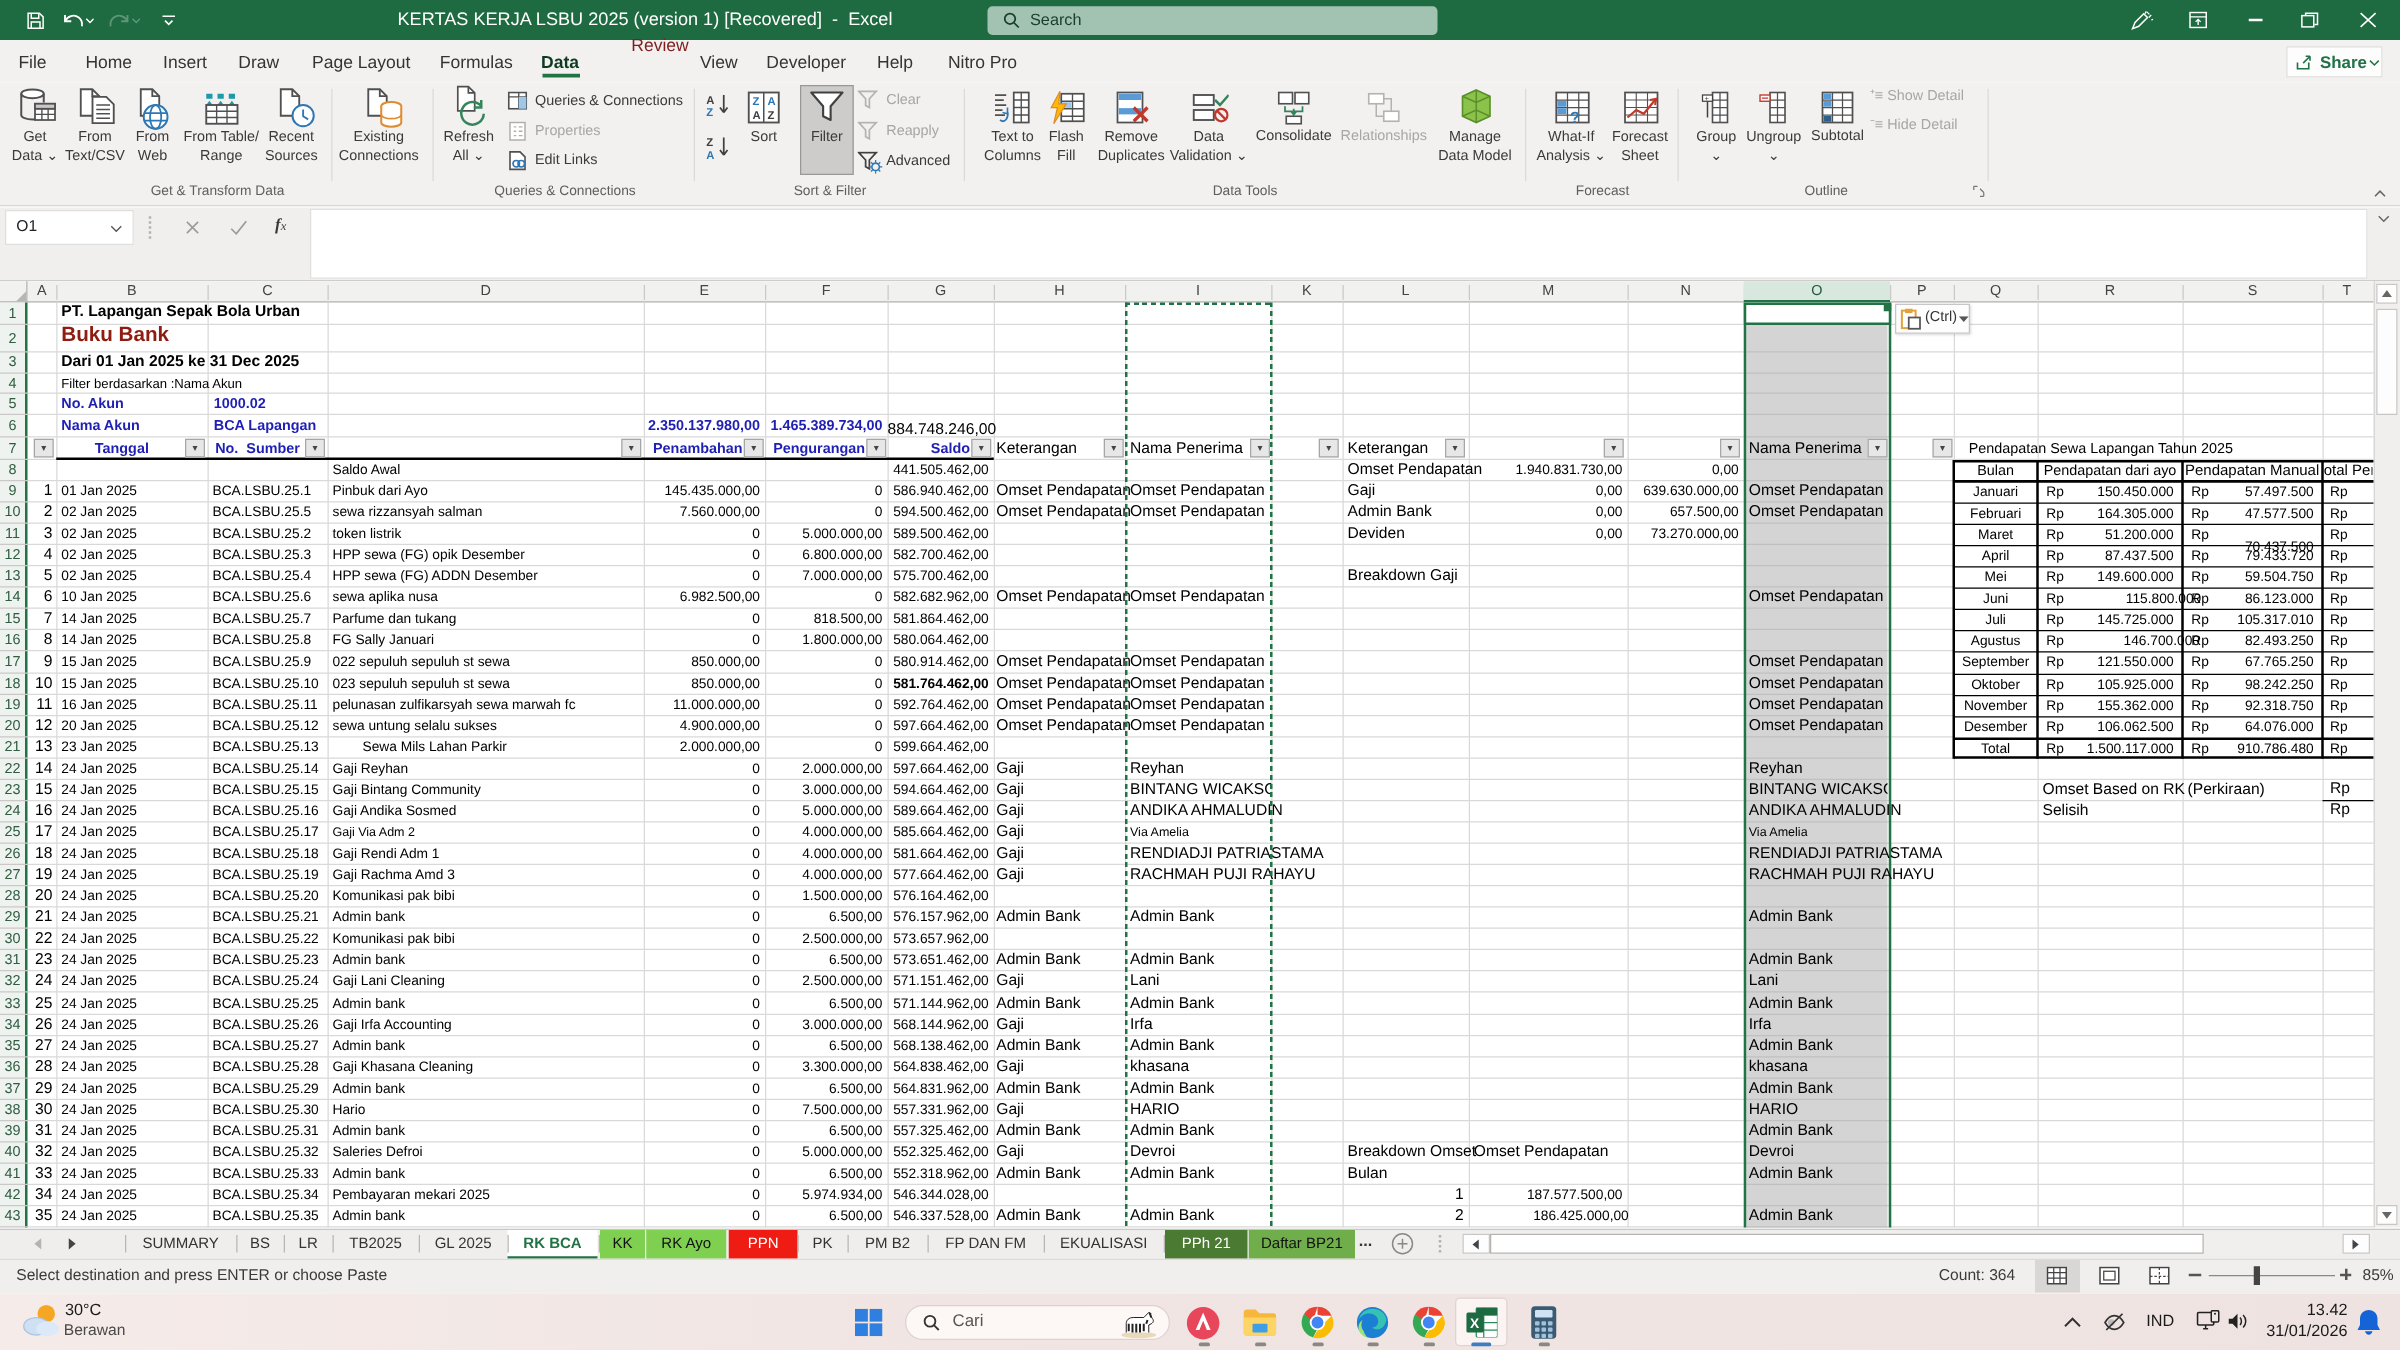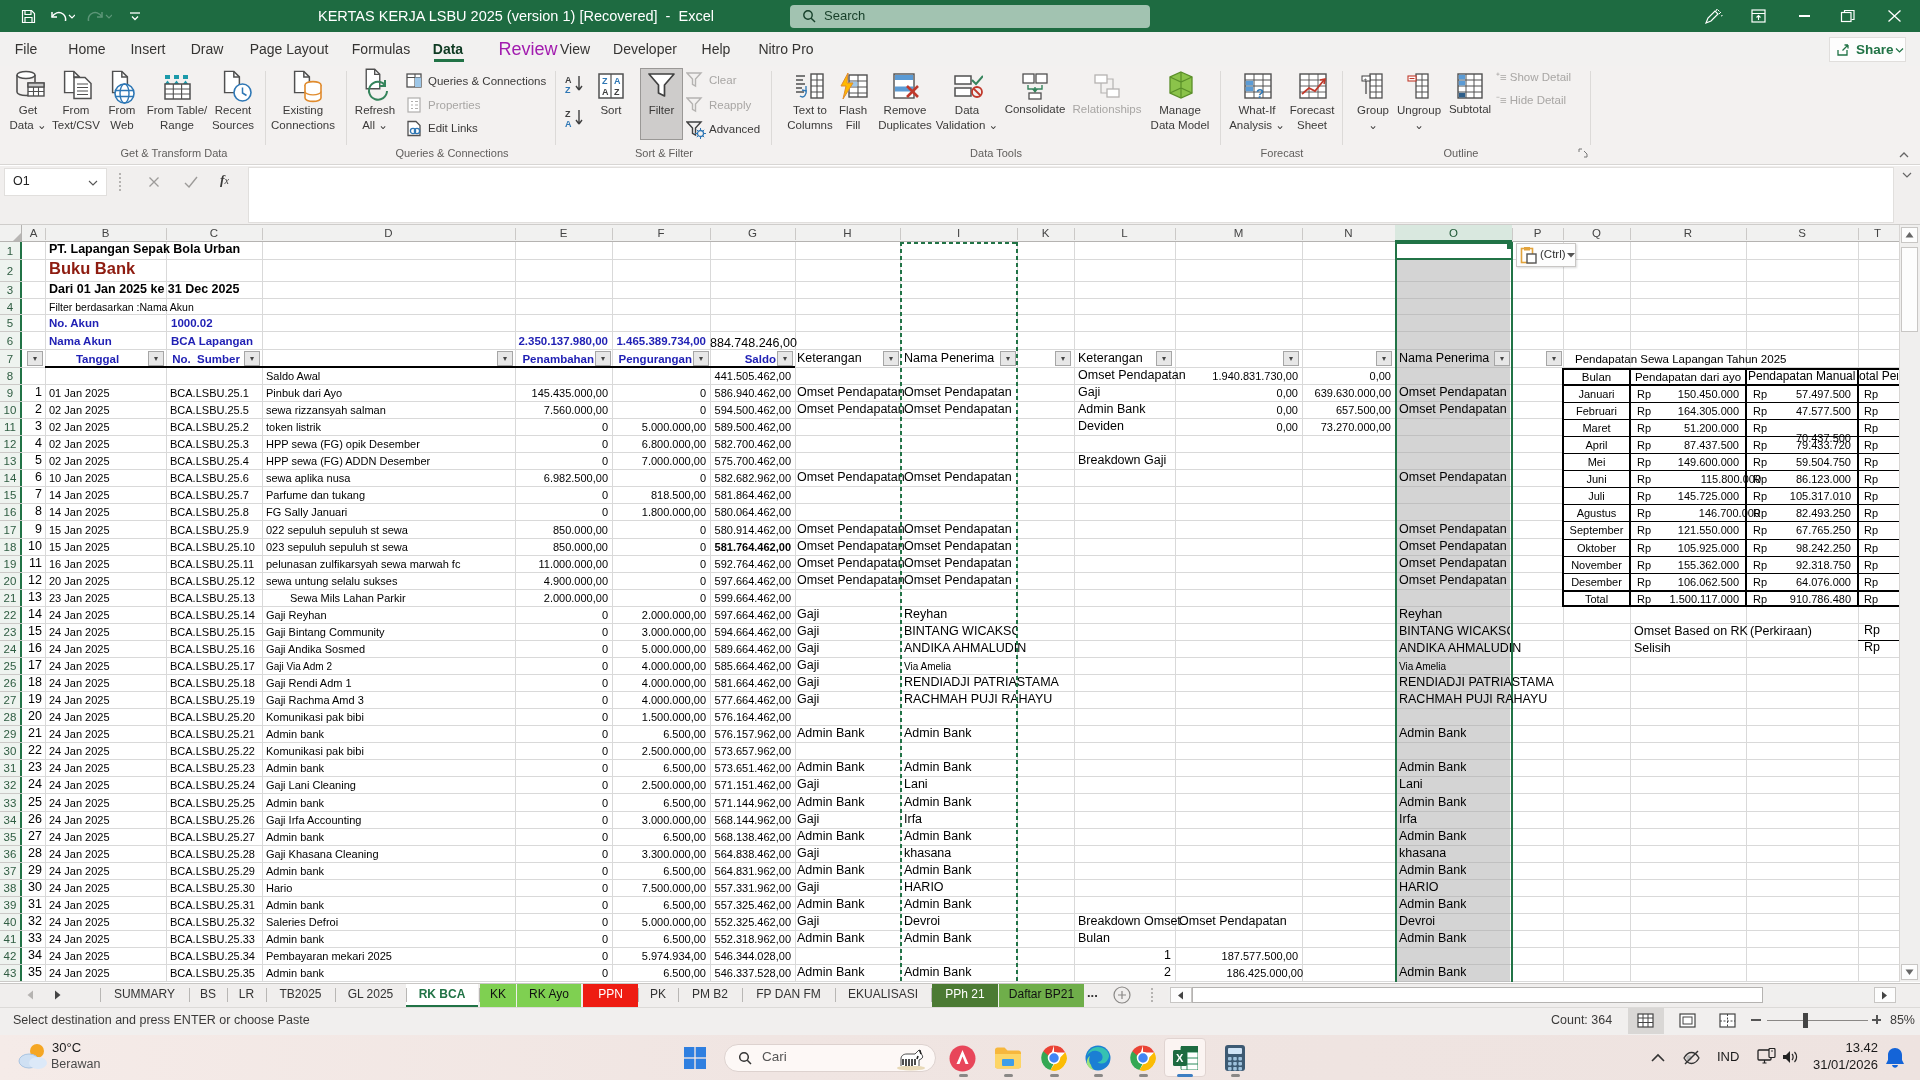--- a/index.html
+++ b/index.html
@@ -51,21 +51,21 @@
 <svg class="ab" style="left:1887px;top:9px" width="15" height="14" viewBox="0 0 15 14">
 <path d="M1.5 1.5l12 11M13.5 1.5l-12 11" stroke="#fff" stroke-width="1.3"></path>
   </svg>
 <div class="ab" style="left:0;top:32px;width:1920px;height:34px;background:#f2f1f0"></div>
 <div class="t ct" style="left:-29px;top:41px;width:110px;font-size:14px;color:#353432;line-height:17px">File</div>
 <div class="t ct" style="left:32px;top:41px;width:110px;font-size:14px;color:#353432;line-height:17px">Home</div>
 <div class="t ct" style="left:93px;top:41px;width:110px;font-size:14px;color:#353432;line-height:17px">Insert</div>
 <div class="t ct" style="left:152px;top:41px;width:110px;font-size:14px;color:#353432;line-height:17px">Draw</div>
 <div class="t ct" style="left:234px;top:41px;width:110px;font-size:14px;color:#353432;line-height:17px">Page Layout</div>
 <div class="t ct" style="left:326px;top:41px;width:110px;font-size:14px;color:#353432;line-height:17px">Formulas</div>
-<div class="t ct" style="left:473px;top:41px;width:110px;font-size:18px;color:#a21caf;line-height:17px">Review</div>
+<div class="t ct" style="left:473px;top:28px;width:110px;font-size:14px;color:#7f1d1d;line-height:17px">Review</div>
 <div class="t ct" style="left:520px;top:41px;width:110px;font-size:14px;color:#353432;line-height:17px">View</div>
 <div class="t ct" style="left:590px;top:41px;width:110px;font-size:14px;color:#353432;line-height:17px">Developer</div>
 <div class="t ct" style="left:661px;top:41px;width:110px;font-size:14px;color:#353432;line-height:17px">Help</div>
 <div class="t ct" style="left:731px;top:41px;width:110px;font-size:14px;color:#353432;line-height:17px">Nitro Pro</div>
 <div class="t ct" style="left:393px;top:41px;width:110px;font-size:14px;color:#0e3a22;font-weight:bold;line-height:17px">Data</div>
 <div class="ab" style="left:434px;top:59px;width:30px;height:3px;background:#217346"></div>
 <div class="ab" style="left:1829px;top:37px;width:77px;height:25px;background:#fdfdfd;border:1px solid #e0dedc"></div>
 <svg class="ab" style="left:1836px;top:42px" width="16" height="15" viewBox="0 0 16 15">
 <path d="M2 8v5h9V8" fill="none" stroke="#217346" stroke-width="1.3"></path>
 <path d="M6.5 8.5L12 3M12 3h-3.5M12 3v3.5" fill="none" stroke="#217346" stroke-width="1.3"></path>

